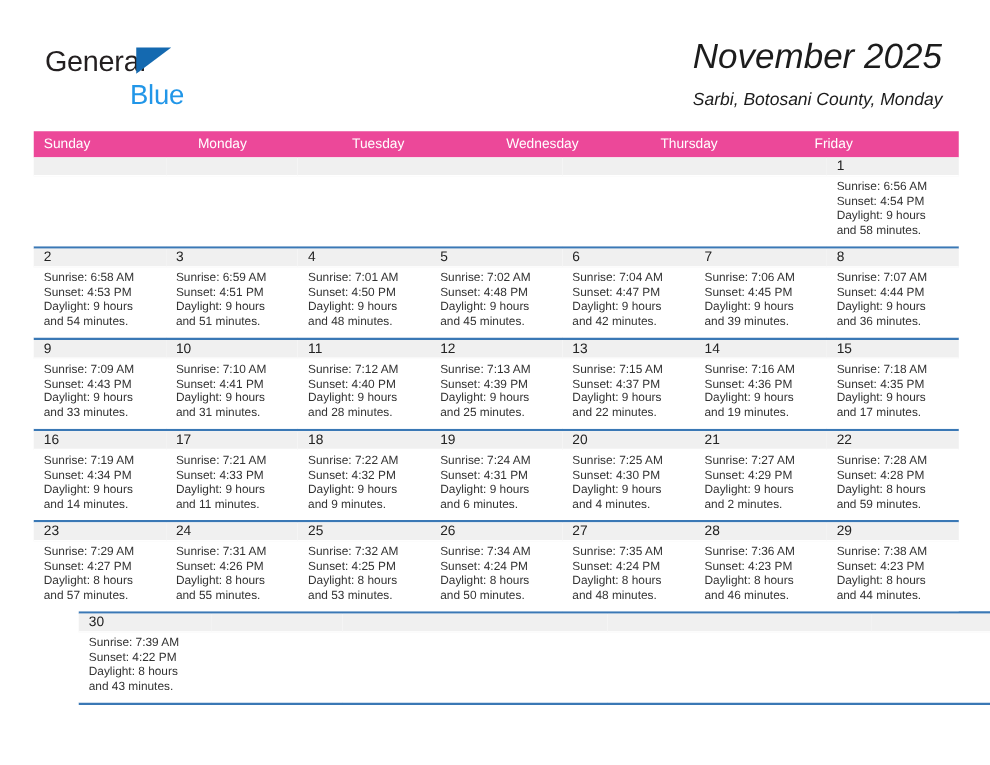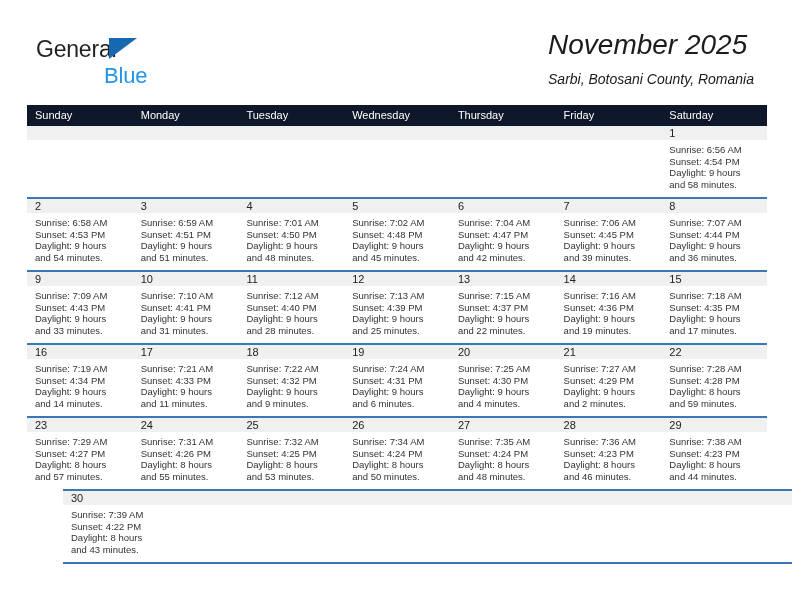--- a/index.html
+++ b/index.html
@@ -169,34 +169,33 @@
     <div class="logo">
       <div class="logo-row1">
         <span class="logo-general">General</span>
         <span class="logo-triangle" style="border-left-color: rgb(20, 105, 176);"></span>
       </div>
       <span class="logo-blue" style="color: rgb(33, 150, 232);">Blue</span>
     </div>
 
     <div class="title-block">
       <div class="cal-title">November 2025</div>
-      <div class="cal-subtitle">Sarbi, Botosani County, Romania</div>
+      <div class="cal-subtitle">Sarbi, Botosani County, Monday</div>
     </div>
 
   </div>
 
   <div class="calendar">
-    <div class="weekdays" style="background: #0f172a;">
+    <div class="weekdays" style="background: #ec4899;">
       <div class="weekday">Sunday</div>
       <div class="weekday">Monday</div>
       <div class="weekday">Tuesday</div>
       <div class="weekday">Wednesday</div>
       <div class="weekday">Thursday</div>
       <div class="weekday">Friday</div>
-      <div class="weekday">Saturday</div>
     </div>
     <div id="weeks-container">
         <div class="week first" style="border-top-color: rgb(58, 120, 181);">
           <div class="cell empty">
             <div class="datebar"></div>
             <div class="info">
               <div></div>
               <div></div>
               <div></div>
               <div></div>

